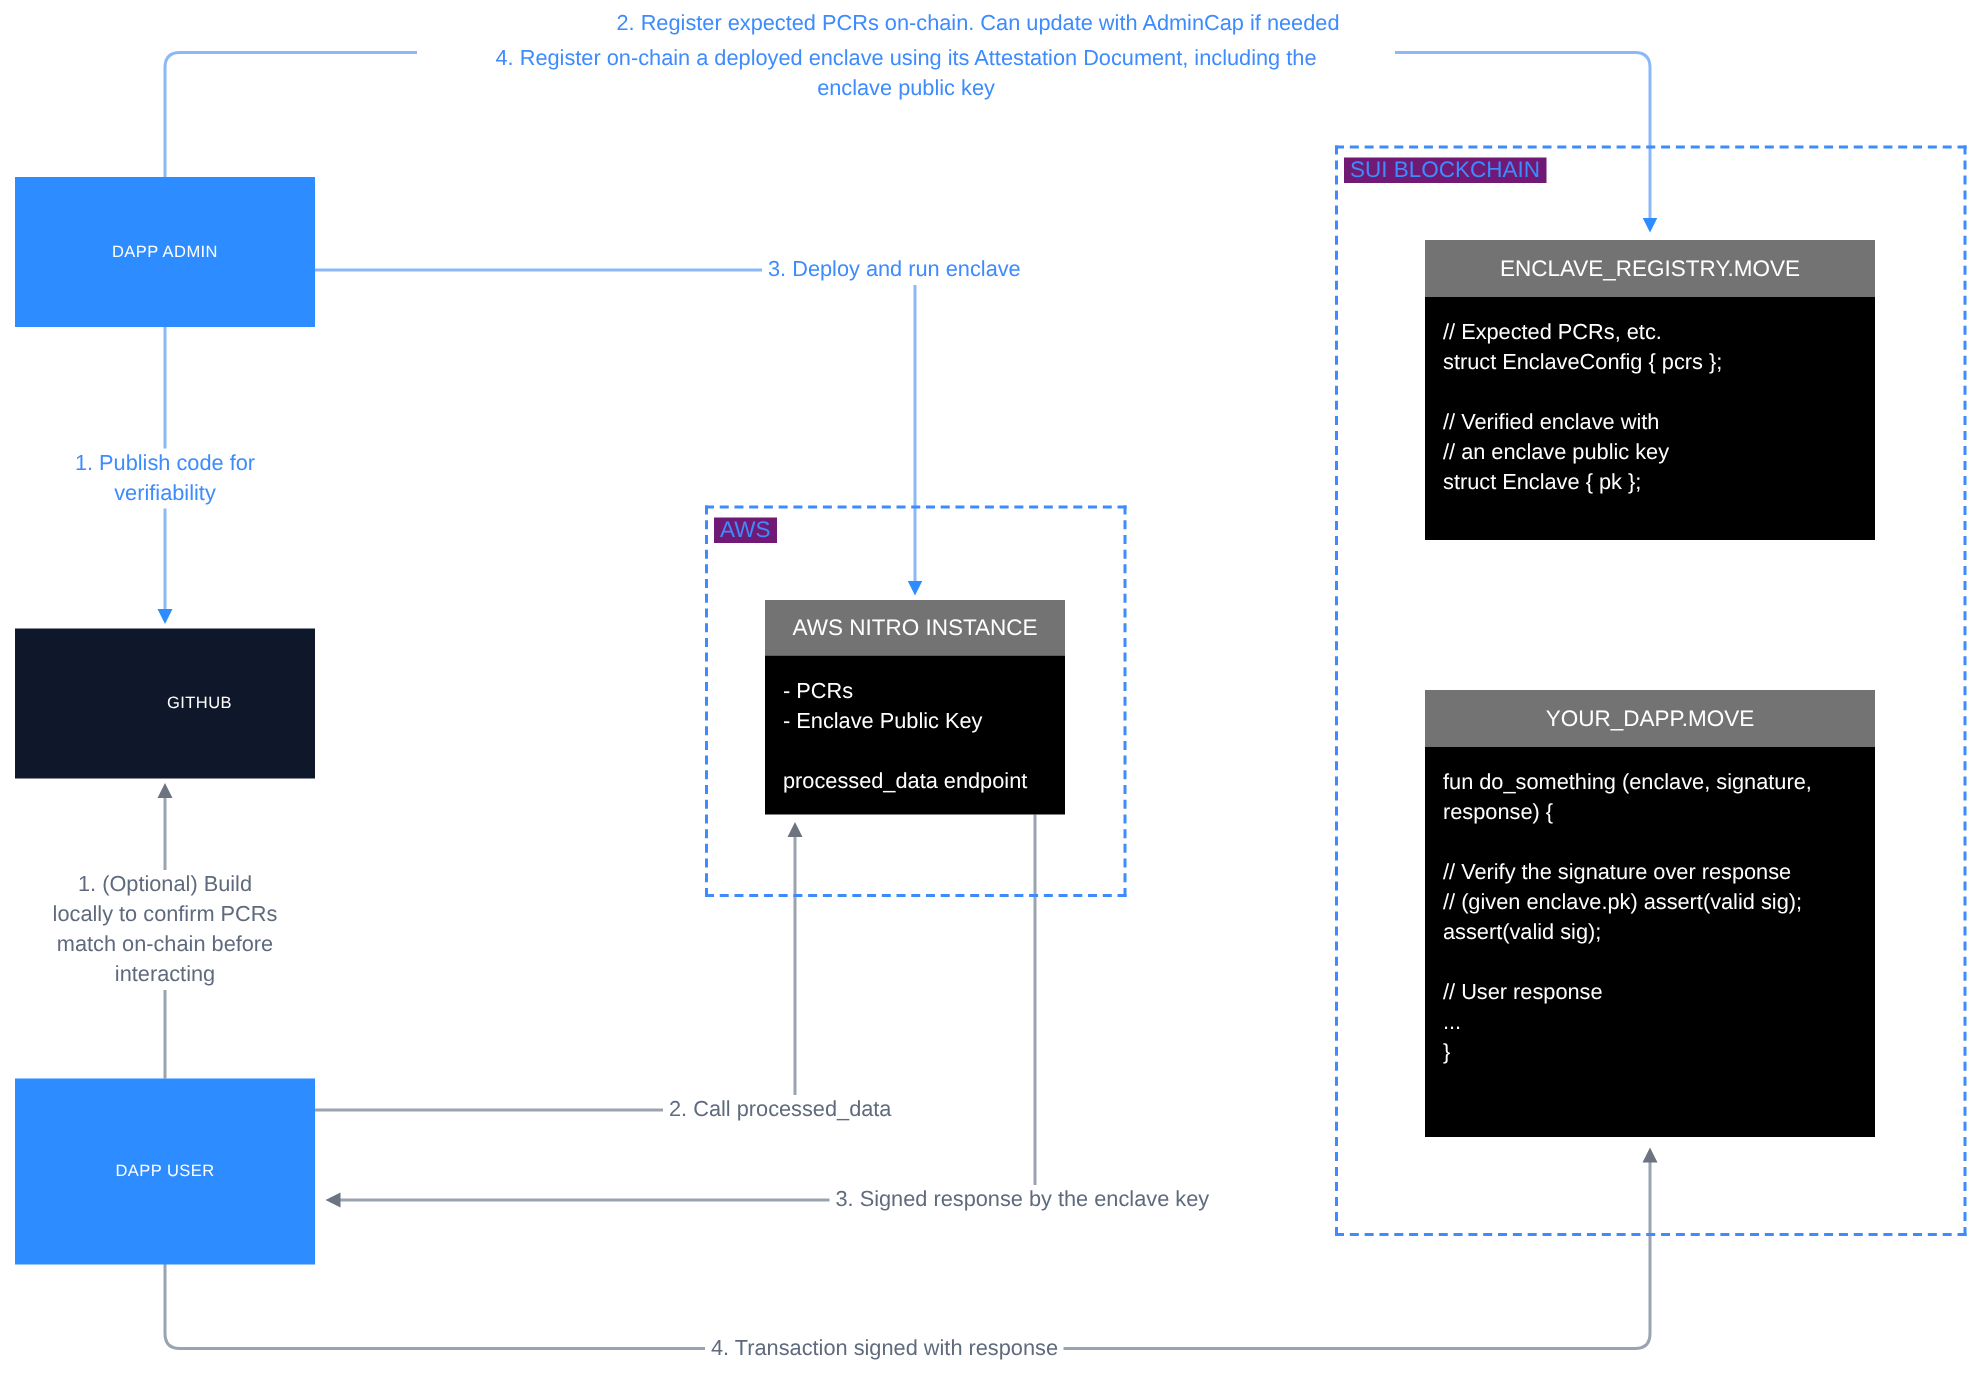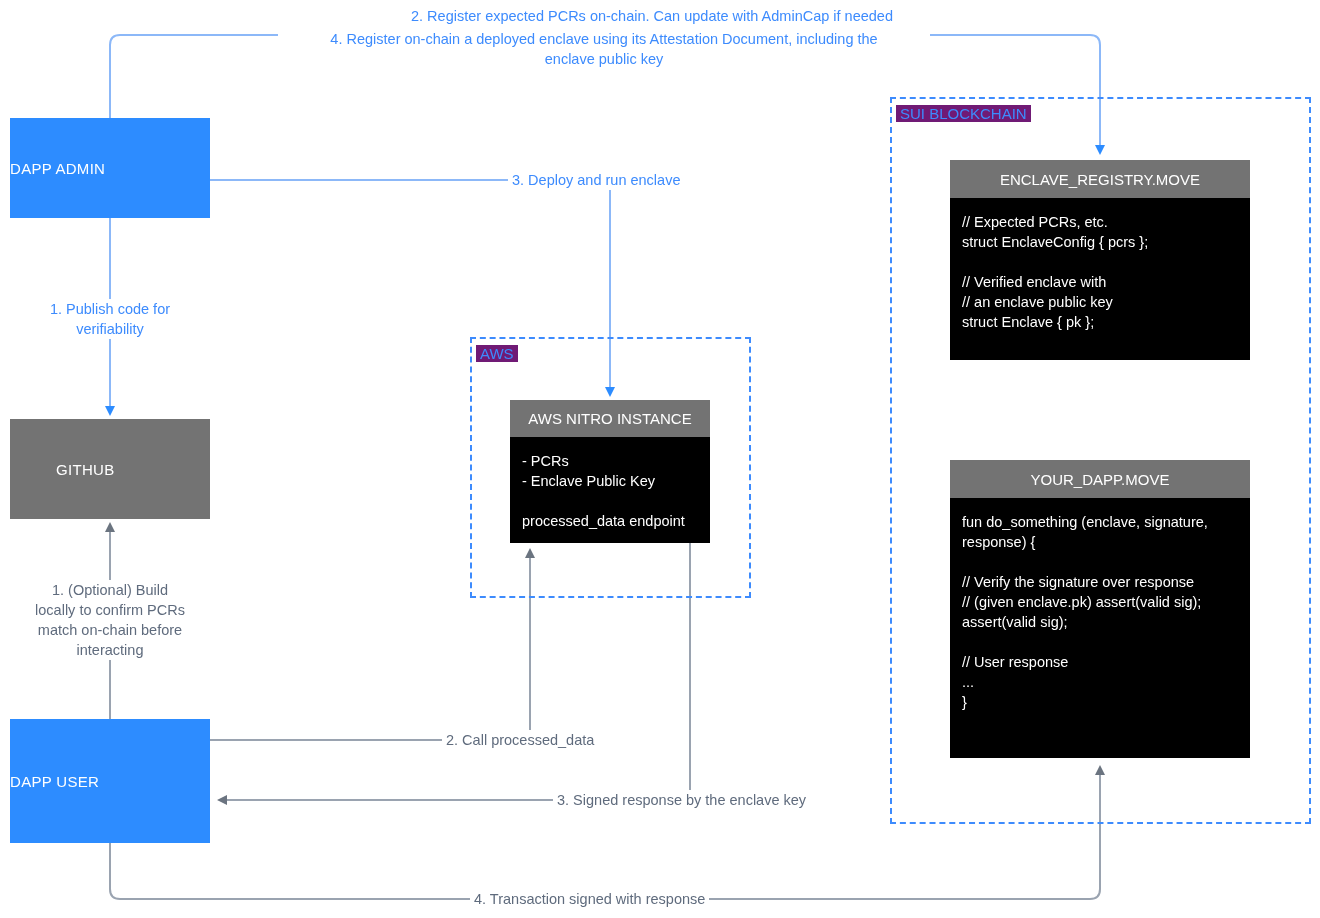--- a/index.html
+++ b/index.html
@@ -25,27 +25,27 @@
     height: 918px;
     pointer-events: none;
   }
   .node {
     position: absolute;
     box-sizing: border-box;
   }
   .node-solid {
     display: flex;
     align-items: center;
-    justify-content: flex-start;
+    justify-content: center;
     color: #ffffff;
-    font-size: 15px;
+    font-size: 11px;
     letter-spacing: 0.3px;
   }
   .node-blue { background: #2d8cff; }
-  .node-black { background: #737373; padding-left: 46px; }
+  .node-black { background: #0f172a; padding-left: 46px; }
 
   .card {
     position: absolute;
     box-sizing: border-box;
     display: flex;
     flex-direction: column;
   }
   .card-header {
     background: #737373;
     color: #ffffff;

